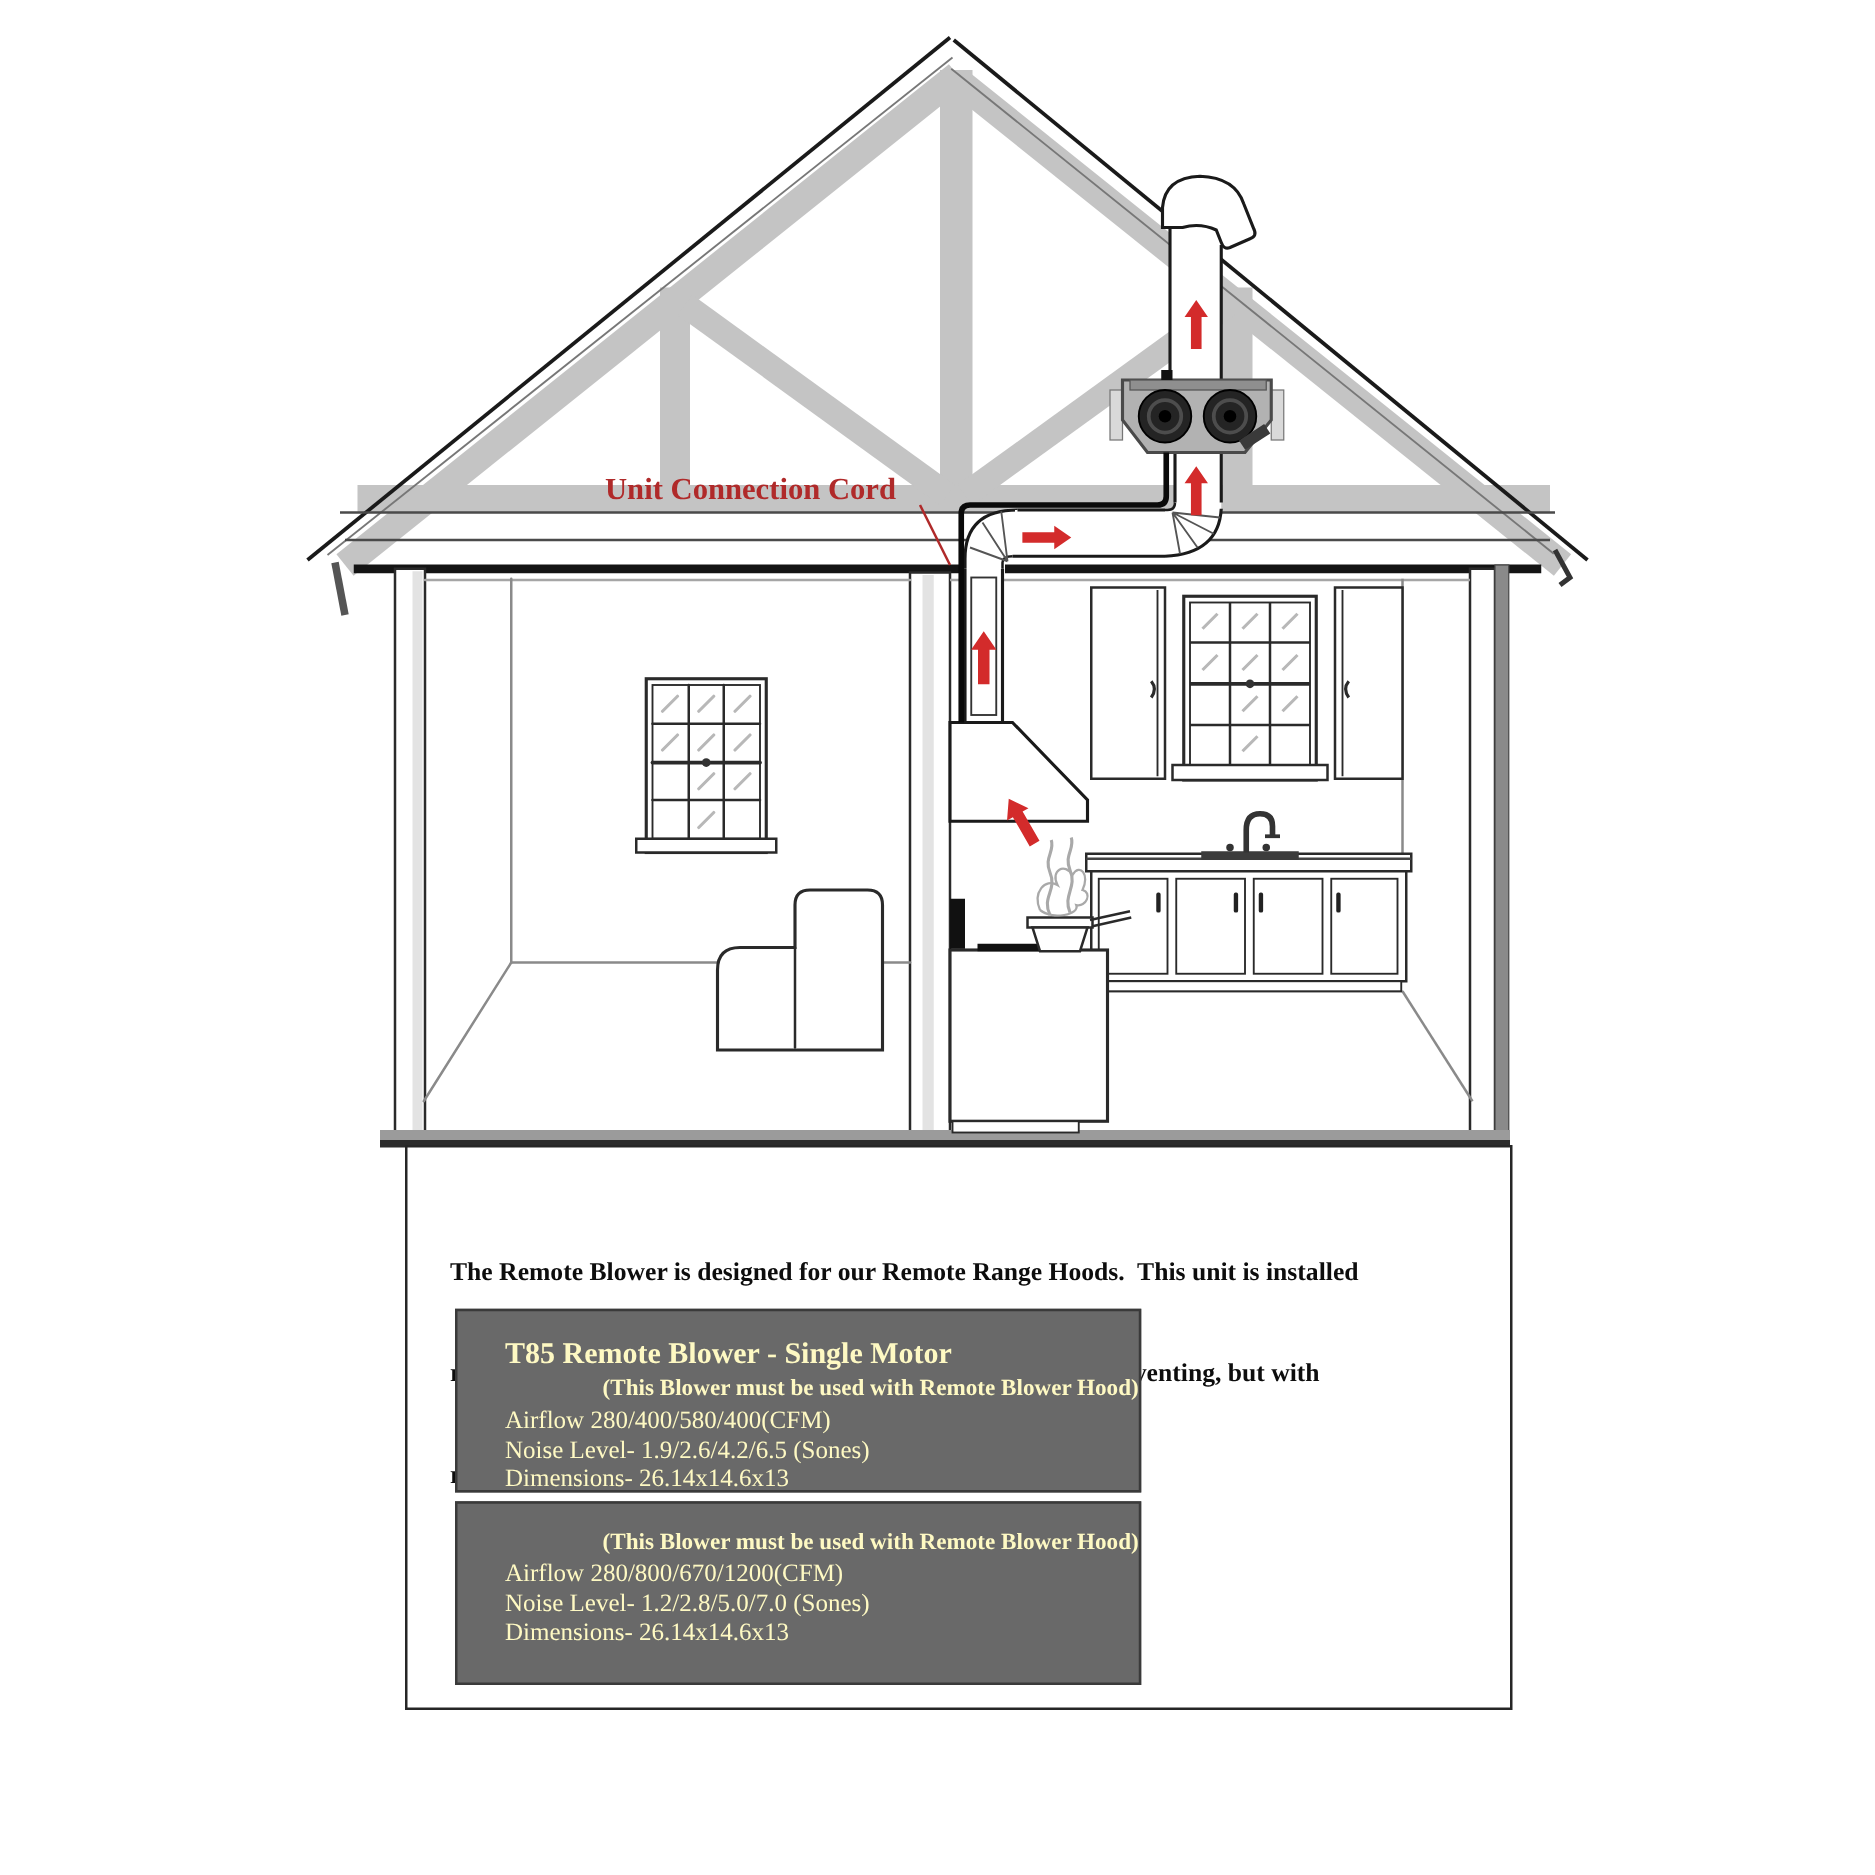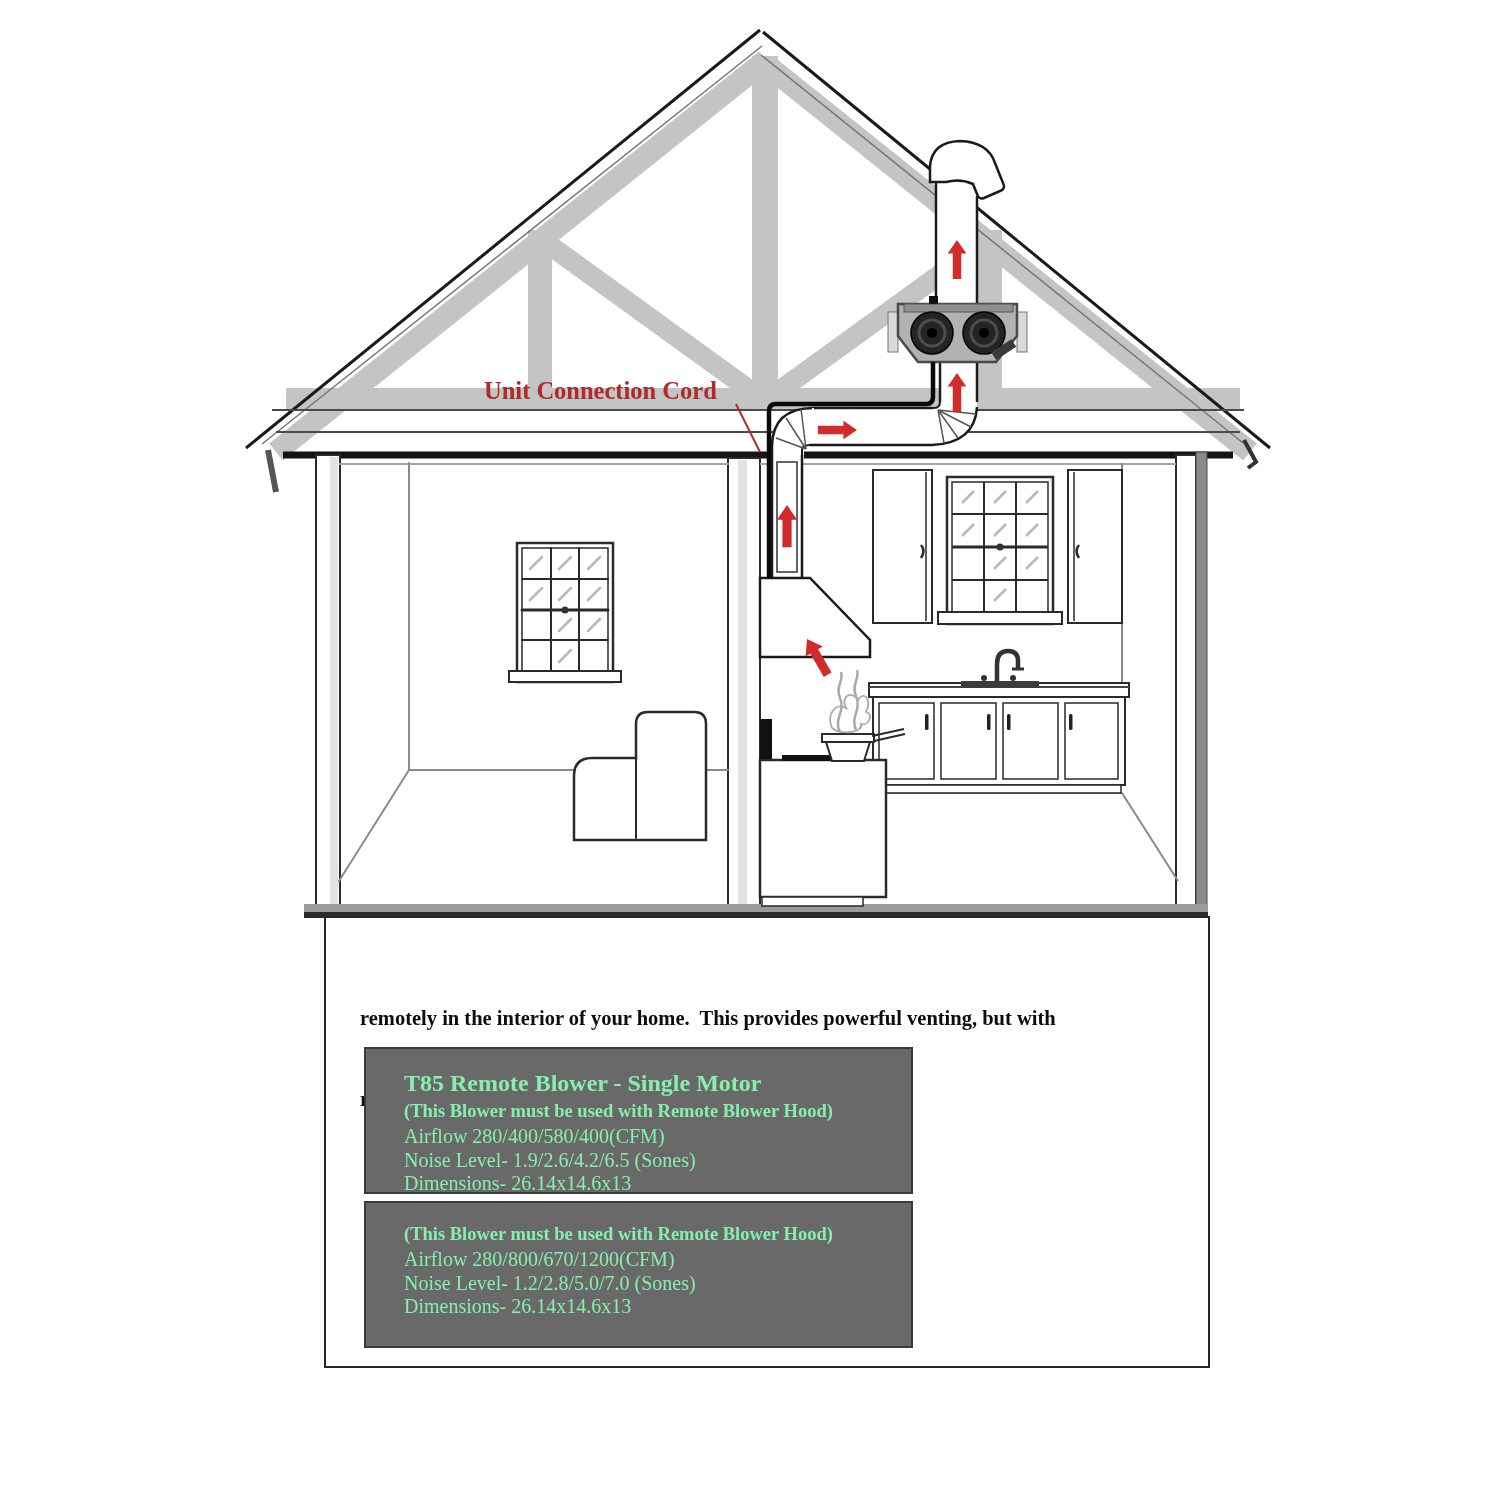--- a/index.html
+++ b/index.html
@@ -4,26 +4,26 @@
 <style>
   html,body{margin:0;padding:0;background:#ffffff;}
   .page{position:relative;width:1500px;height:1388px;background:#fff;overflow:hidden;
         font-family:"Liberation Serif",serif;}
   .diagram-svg{position:absolute;left:0;top:0;}
   .content-box{position:absolute;left:324px;top:916px;width:886px;height:452px;
                background:#fff;border:2.5px solid #262626;box-sizing:border-box;}
   .desc{position:absolute;left:34px;top:33px;color:#0d0d0d;
         font-weight:bold;font-size:20.5px;line-height:27px;white-space:pre;}
   .spec{position:absolute;left:38px;width:549px;height:147px;background:#696969;
-        border:2px solid #3a3a3a;box-sizing:border-box;color:#86efac;
+        border:2px solid #3a3a3a;box-sizing:border-box;color:#fef9c3;
         padding:20px 0 0 38px;overflow:hidden;}
   .spec1{top:129px;}
   .spec2{top:283px;}
   .spec-title{font-weight:bold;font-size:24px;line-height:28px;margin-bottom:3px;white-space:pre;}
-  .spec-note{font-weight:bold;font-size:18.5px;line-height:22px;margin-bottom:3px;white-space:pre;}
+  .spec-note{font-weight:bold;font-size:18.5px;line-height:22px;margin-bottom:3px;white-space:pre;text-align:right;}
   .spec-line{font-weight:normal;font-size:20px;line-height:23.5px;white-space:pre;}
 </style>
 </head>
 <body>
 
 <div class="page">
 
 <svg class="diagram-svg" width="1500" height="922" viewBox="0 0 1500 922">
   <defs>
     <path id="arrowUp" d="M0,0 L11,16 L5,16 L5,46 L-5,46 L-5,16 L-11,16 Z"></path>
@@ -253,20 +253,21 @@
   </g>
 
   <g>
     <text x="484" y="399" font-family="Liberation Serif, serif" font-size="24.5" font-weight="bold" fill="#b02a2a">Unit Connection Cord</text>
     <line x1="736" y1="404" x2="760" y2="452" stroke="#b02a2a" stroke-width="2"></line>
   </g>
 </svg>
 
 <div class="content-box">
   <div class="desc">
+    <div>The Remote Blower is designed for our Remote Range Hoods.  This unit is installed</div>
     <div>remotely in the interior of your home.  This provides powerful venting, but with</div>
     <div>reduced noise.</div>
   </div>
 
   <div class="spec spec1">
     <div class="spec-title">T85 Remote Blower - Single Motor</div>
     <div class="spec-note">(This Blower must be used with Remote Blower Hood)</div>
     <div class="spec-line">Airflow 280/400/580/400(CFM)</div>
     <div class="spec-line">Noise Level- 1.9/2.6/4.2/6.5 (Sones)</div>
     <div class="spec-line">Dimensions- 26.14x14.6x13</div>

